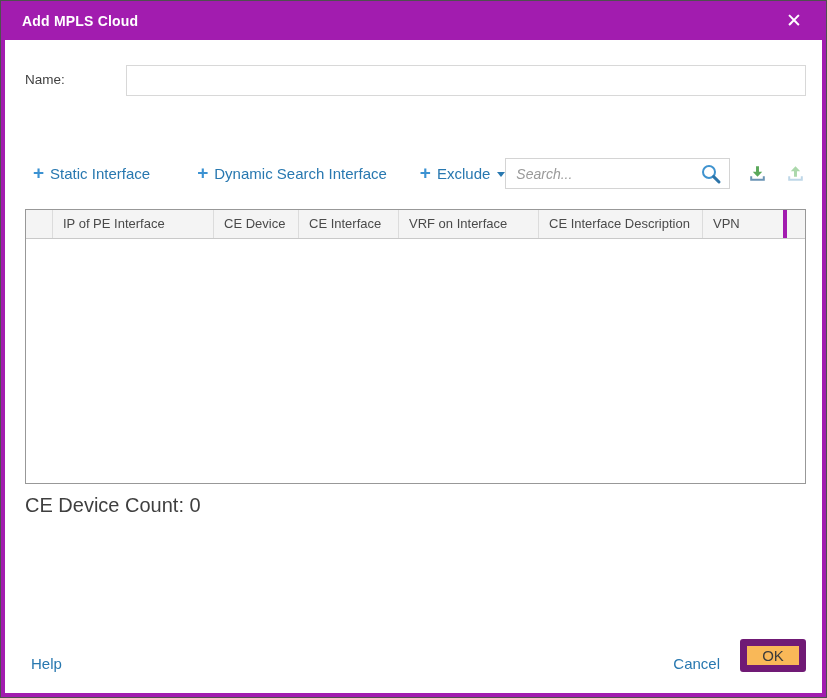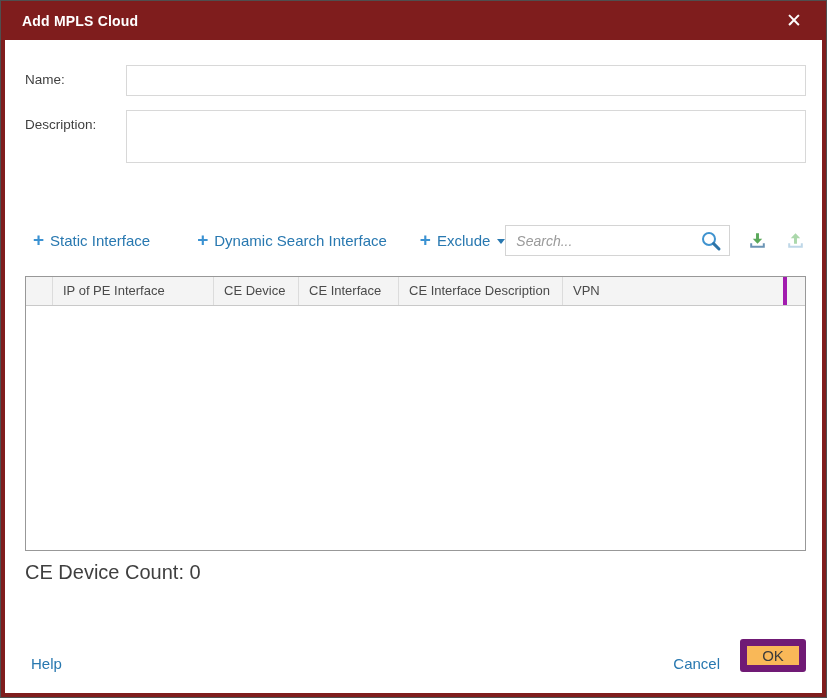--- a/index.html
+++ b/index.html
@@ -4,21 +4,21 @@
 <style>
   * { box-sizing: border-box; margin: 0; padding: 0; }
   html, body { background: #ffffff; }
   body {
     font-family: "Liberation Sans", "DejaVu Sans", sans-serif;
     width: 827px; height: 698px; overflow: hidden;
   }
   .dialog {
     width: 827px; height: 698px;
     border: 1px solid #4f4f4f;
-    background: #7f1d1d;
+    background: #a21caf;
     padding: 0 4px 4px 4px;
     display: flex; flex-direction: column;
   }
   .titlebar {
     height: 39px; display: flex; align-items: center;
     padding: 0 16px 0 17px; color: #ffffff; flex: none;
   }
   .titlebar .title { font-size: 14px; font-weight: 600; letter-spacing: .2px; }
   .titlebar .close {
     margin-left: auto; font-size: 19px; font-weight: 400; cursor: pointer;
@@ -128,24 +128,20 @@
     <span class="close">✕</span>
   </div>
 
   <div class="content">
 
     <div class="form-row name-row">
       <label>Name:</label>
       <input class="text-input" type="text" value="" style="">
     </div>
 
-    <div class="form-row desc-row">
-      <label>Description:</label>
-      <textarea class="text-area" style=""></textarea>
-    </div>
 
     <div class="toolbar">
       <a class="tool-link static">
         <span class="plus">+</span>
         <span>Static Interface</span>
       </a>
       <a class="tool-link dynamic">
         <span class="plus">+</span>
         <span>Dynamic Search Interface</span>
       </a>
@@ -176,20 +172,21 @@
         </svg>
       </span>
     </div>
 
     <div class="grid">
       <div class="grid-header">
           <div class="th c0"></div>
           <div class="th c1">IP of PE Interface</div>
           <div class="th c2">CE Device</div>
           <div class="th c3">CE Interface</div>
+          <div class="th c4">VRF on Interface</div>
           <div class="th c5">CE Interface Description</div>
           <div class="th c6">VPN</div>
           <div class="th spacer-col"></div>
         </div>
       <div class="grid-body"></div>
     </div>
 
     <div class="count-row">
       <span>CE Device Count:</span>
       <span>0</span>

